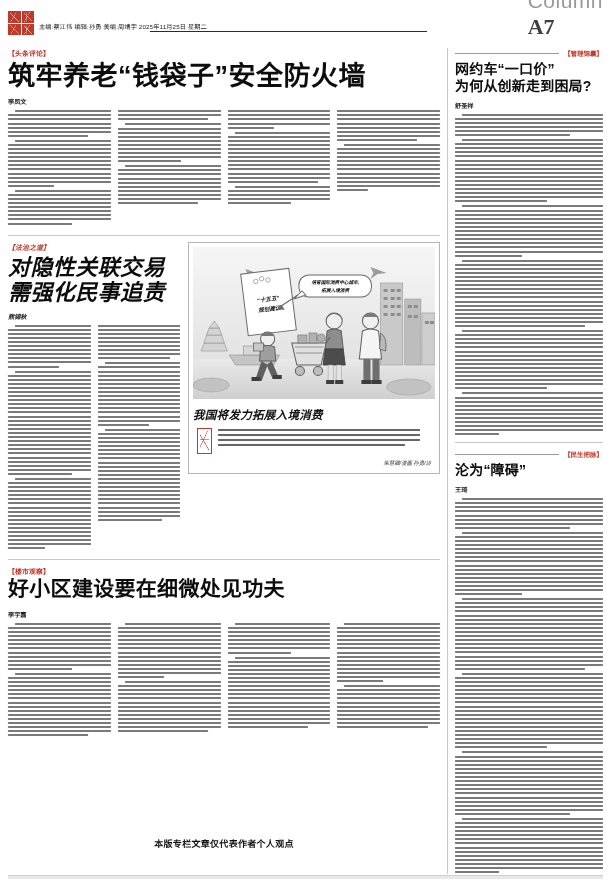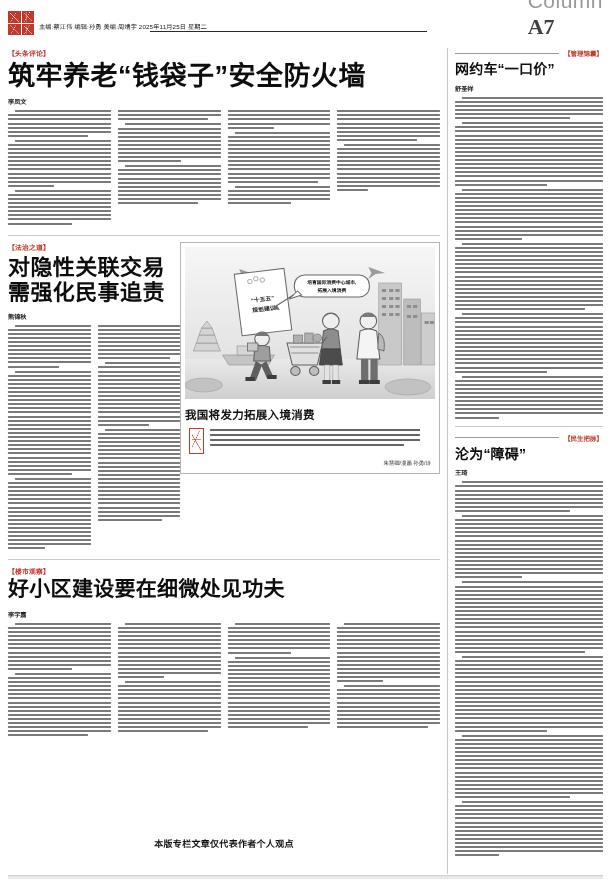--- a/index.html
+++ b/index.html
@@ -462,21 +462,21 @@
                 <div class="ln"></div>
                 <div class="ln"></div>
                 <div class="ln w30"></div>
               </div>
           </div>
         </div>
       </div>
 
       <div class="rule-h"></div>
 
-      <div style="display:flex; ">
+      <div style="display:flex; gap:8px;font-style:italic;">
 
         <div style="width:172px; flex:0 0 172px;">
           <div class="kicker">【法治之道】</div>
           <div class="hl-lg">对隐性关联交易</div>
           <div class="hl-lg">需强化民事追责</div>
           <div class="byline">熊锦秋</div>
 
           <div class="cols">
             <div class="col">
               <div class="para">
@@ -892,20 +892,21 @@
     <div class="vdivider"></div>
 
     <div class="right-zone">
 
       <div>
         <div class="kicker-right">
           <span class="dash"></span>
           <span class="ktxt">【管理锦囊】</span>
         </div>
         <div class="hl-sm">网约车“一口价”</div>
+        <div class="hl-sm">为何从创新走到困局?</div>
         <div class="byline">舒圣祥</div>
 
         <div>
           <div class="para">
               <div class="ln ind"></div>
               <div class="ln"></div>
               <div class="ln"></div>
               <div class="ln"></div>
               <div class="ln"></div>
               <div class="ln w78"></div>

